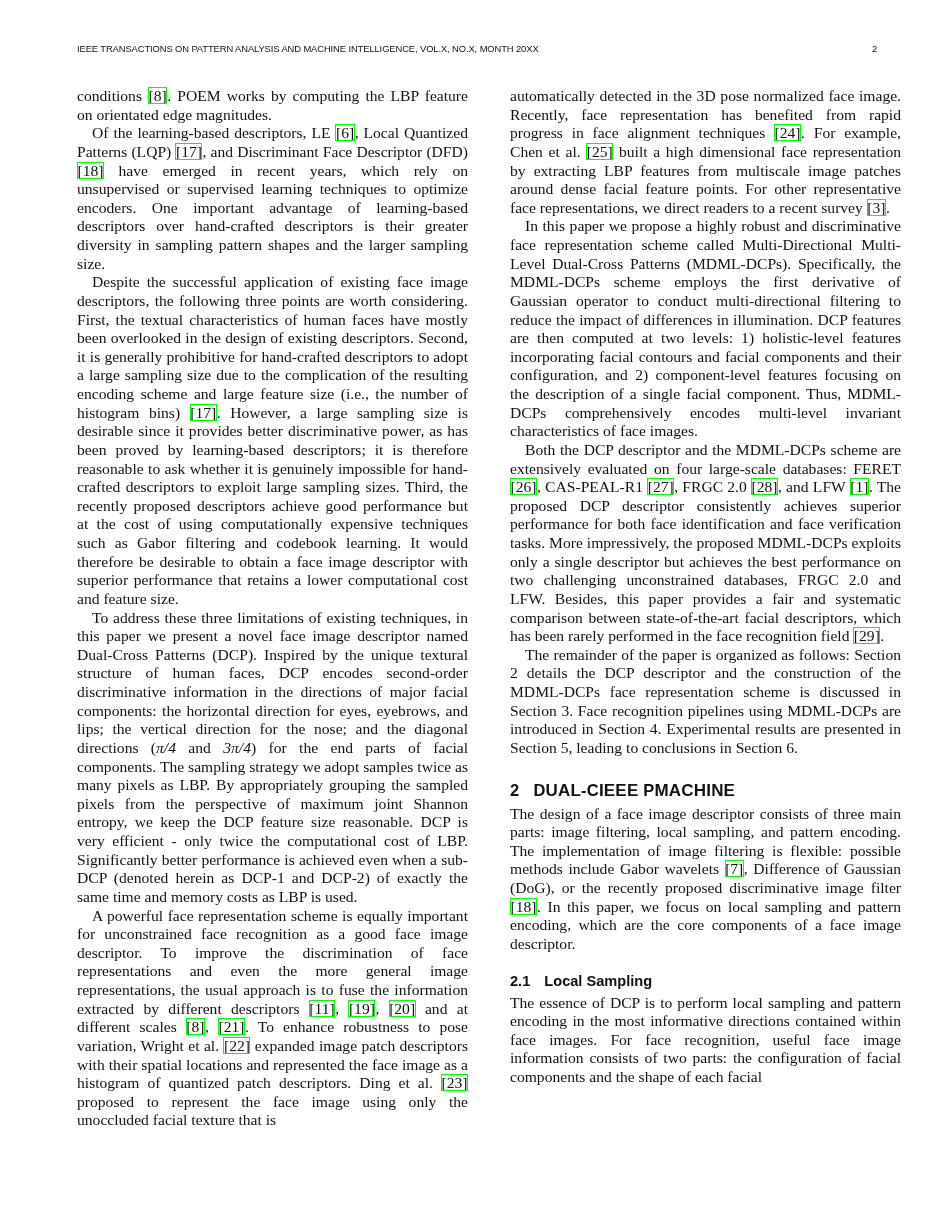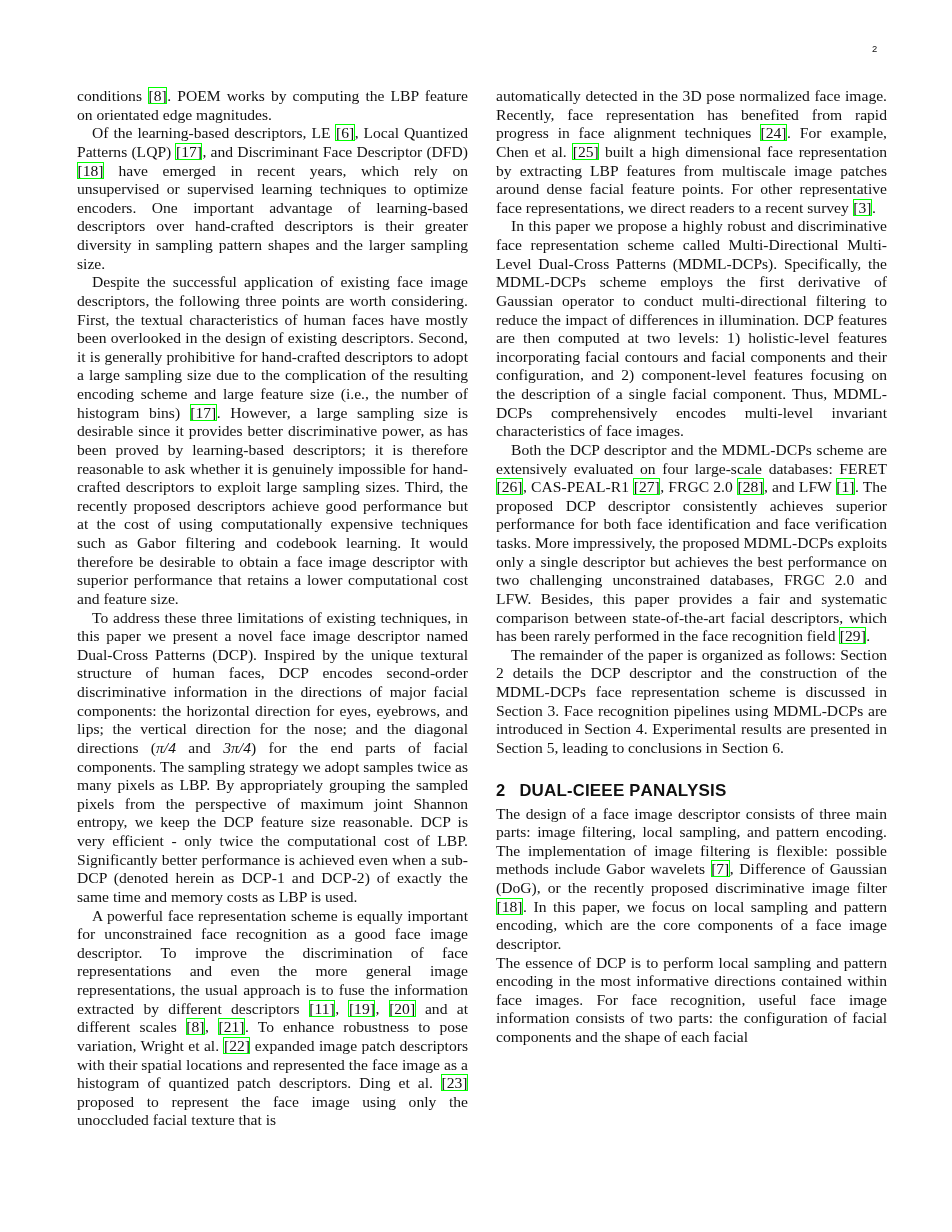--- a/index.html
+++ b/index.html
@@ -10,21 +10,21 @@
     color: #111;
   }
   .header .title { position: absolute; left: 0; top: 0; white-space: nowrap; }
   .header .pageno { position: absolute; right: 0; top: 0; }
   .col {
     position: absolute; top: 87px; width: 391px;
     font-family: "Liberation Serif", serif; font-size: 15.6px; line-height: 18.62px;
     text-align: justify; hyphens: manual;
   }
   .col.left { left: 77px; }
-  .col.right { left: 496px; }
+  .col.right { left: 510px; }
   .col p { margin: 0; text-indent: 15px; }
   .col p.noindent { text-indent: 0; }
   .cite {
     outline: 1px solid #00ff00; outline-offset: -1px; padding: 0 0.5px;
   }
   .math { font-style: italic; }
   h2.sec {
     font-family: "Liberation Sans", sans-serif; font-weight: bold; font-size: 16.5px;
     margin: 22px 0 4px 0; line-height: 20px; letter-spacing: 0.2px; text-indent: 0;
   }
@@ -33,20 +33,21 @@
   h3.subsec {
     font-family: "Liberation Sans", sans-serif; font-weight: bold; font-size: 14.6px;
     margin: 18px 0 4px 0; line-height: 18px;
   }
   h3.subsec .num { margin-right: 14px; }
 </style>
 </head>
 <body>
 
 <div class="header">
+  <span class="title">IEEE TRANSACTIONS ON PATTERN ANALYSIS AND MACHINE INTELLIGENCE, VOL.X, NO.X, MONTH 20XX</span>
   <span class="pageno">2</span>
 </div>
 
 <div class="col left">
   <p class="noindent"><span>conditions </span><a class="cite">[8]</a><span>. POEM works by computing the LBP feature on orientated edge magnitudes.</span></p>
 
   <p><span>Of the learning-based descriptors, LE </span><a class="cite">[6]</a><span>, Local Quantized Patterns (LQP) </span><a class="cite">[17]</a><span>, and Discriminant Face Descriptor (DFD) </span><a class="cite">[18]</a><span> have emerged in recent years, which rely on unsupervised or supervised learning techniques to optimize encoders. One important advantage of learning-based descriptors over hand-crafted descriptors is their greater diversity in sampling pattern shapes and the larger sampling size.</span></p>
 
   <p><span>Despite the successful application of existing face image descriptors, the following three points are worth considering. First, the textual characteristics of human faces have mostly been overlooked in the design of existing descriptors. Second, it is generally prohibitive for hand-crafted descriptors to adopt a large sampling size due to the complication of the resulting encoding scheme and large feature size (i.e., the number of histogram bins) </span><a class="cite">[17]</a><span>. However, a large sampling size is desirable since it provides better discriminative power, as has been proved by learning-based descriptors; it is therefore reasonable to ask whether it is genuinely impossible for hand-crafted descriptors to exploit large sampling sizes. Third, the recently proposed descriptors achieve good performance but at the cost of using computationally expensive techniques such as Gabor filtering and codebook learning. It would therefore be desirable to obtain a face image descriptor with superior performance that retains a lower computational cost and feature size.</span></p>
 
@@ -57,19 +58,20 @@
 
 <div class="col right">
   <p class="noindent"><span>automatically detected in the 3D pose normalized face image. Recently, face representation has benefited from rapid progress in face alignment techniques </span><a class="cite">[24]</a><span>. For example, Chen et al. </span><a class="cite">[25]</a><span> built a high dimensional face representation by extracting LBP features from multiscale image patches around dense facial feature points. For other representative face representations, we direct readers to a recent survey </span><a class="cite">[3]</a><span>.</span></p>
 
   <p><span>In this paper we propose a highly robust and discriminative face representation scheme called Multi-Directional Multi-Level Dual-Cross Patterns (MDML-DCPs). Specifically, the MDML-DCPs scheme employs the first derivative of Gaussian operator to conduct multi-directional filtering to reduce the impact of differences in illumination. DCP features are then computed at two levels: 1) holistic-level features incorporating facial contours and facial components and their configuration, and 2) component-level features focusing on the description of a single facial component. Thus, MDML-DCPs comprehensively encodes multi-level invariant characteristics of face images.</span></p>
 
   <p><span>Both the DCP descriptor and the MDML-DCPs scheme are extensively evaluated on four large-scale databases: FERET </span><a class="cite">[26]</a><span>, CAS-PEAL-R1 </span><a class="cite">[27]</a><span>, FRGC 2.0 </span><a class="cite">[28]</a><span>, and LFW </span><a class="cite">[1]</a><span>. The proposed DCP descriptor consistently achieves superior performance for both face identification and face verification tasks. More impressively, the proposed MDML-DCPs exploits only a single descriptor but achieves the best performance on two challenging unconstrained databases, FRGC 2.0 and LFW. Besides, this paper provides a fair and systematic comparison between state-of-the-art facial descriptors, which has been rarely performed in the face recognition field </span><a class="cite">[29]</a><span>.</span></p>
 
   <p><span>The remainder of the paper is organized as follows: Section 2 details the DCP descriptor and the construction of the MDML-DCPs face representation scheme is discussed in Section 3. Face recognition pipelines using MDML-DCPs are introduced in Section 4. Experimental results are presented in Section 5, leading to conclusions in Section 6.</span></p>
 
-  <h2 class="sec"><span class="num">2</span><span><span>D</span><span class="sc">UAL</span><span>-C</span><span class="sc">IEEE</span><span> P</span><span class="sc">ANALYSIS</span></span></h2>
+  <h2 class="sec"><span class="num">2</span><span><span>D</span><span class="sc">UAL</span><span>-C</span><span class="sc">IEEE</span><span> P</span><span class="sc">MACHINE</span></span></h2>
 
   <p class="noindent"><span>The design of a face image descriptor consists of three main parts: image filtering, local sampling, and pattern encoding. The implementation of image filtering is flexible: possible methods include Gabor wavelets </span><a class="cite">[7]</a><span>, Difference of Gaussian (DoG), or the recently proposed discriminative image filter </span><a class="cite">[18]</a><span>. In this paper, we focus on local sampling and pattern encoding, which are the core components of a face image descriptor.</span></p>
 
+  <h3 class="subsec"><span class="num">2.1</span><span>Local Sampling</span></h3>
 
   <p class="noindent"><span>The essence of DCP is to perform local sampling and pattern encoding in the most informative directions contained within face images. For face recognition, useful face image information consists of two parts: the configuration of facial components and the shape of each facial</span></p>
 </div>
 
 </body></html>

